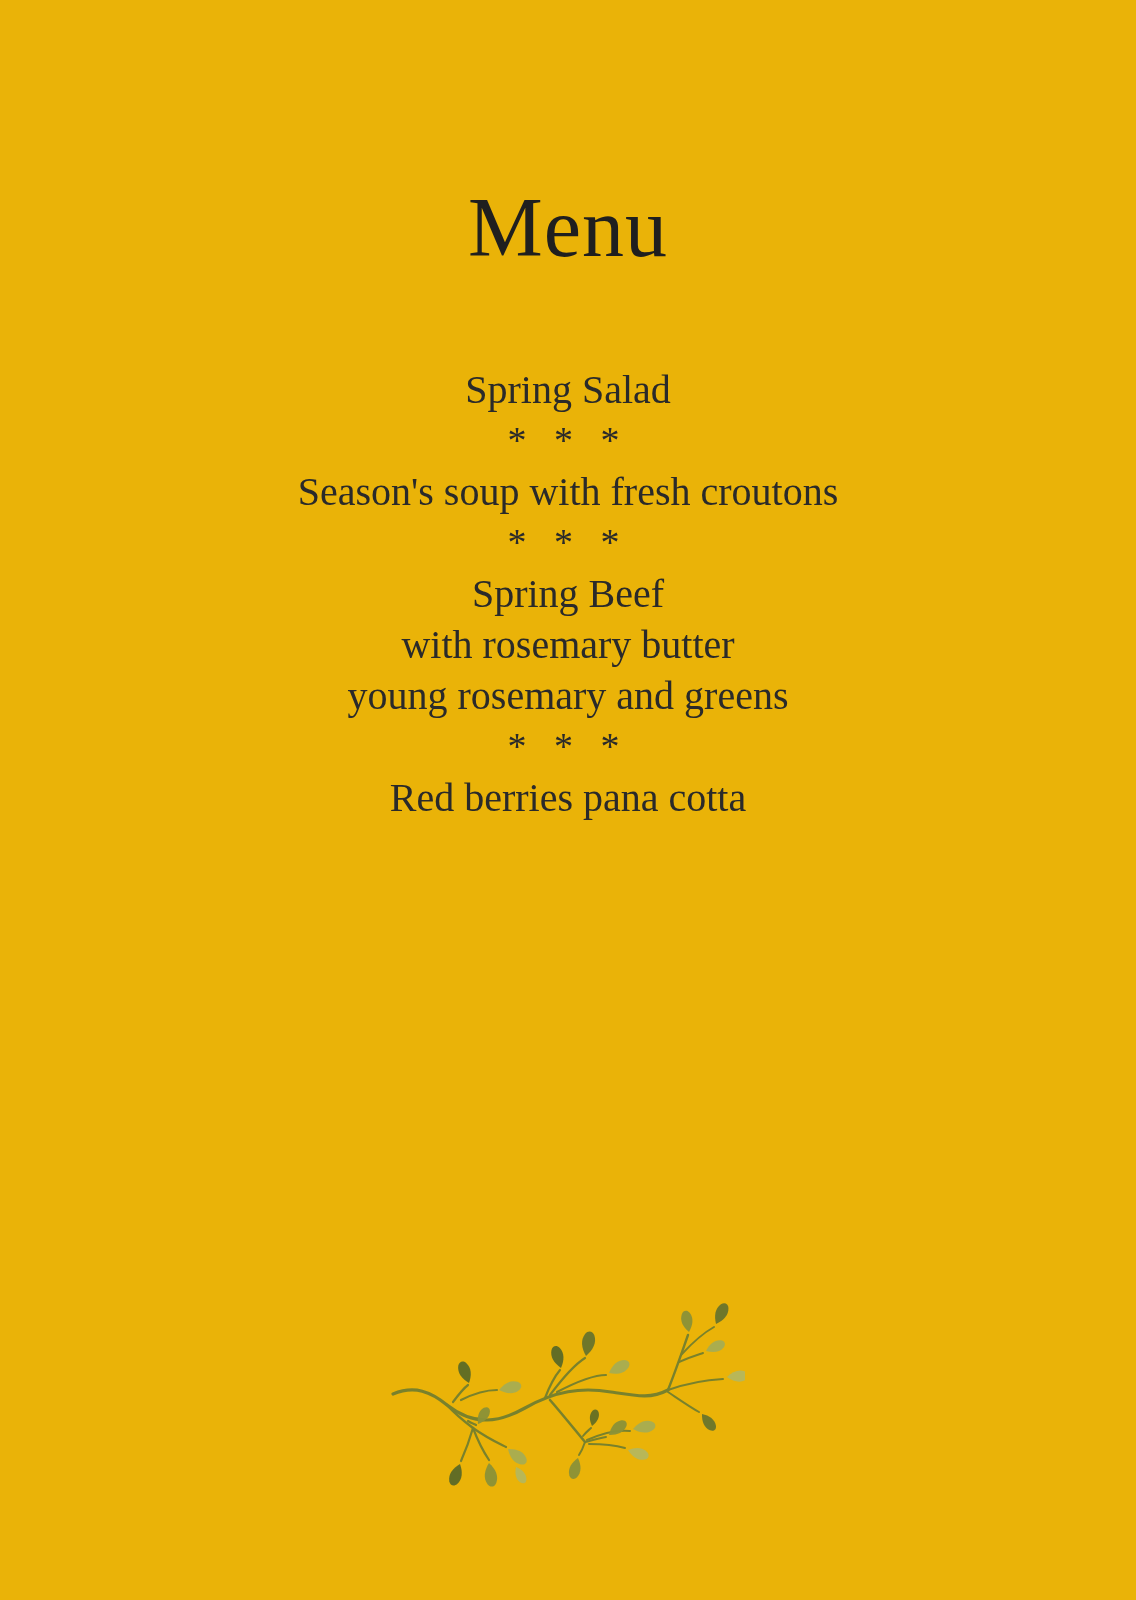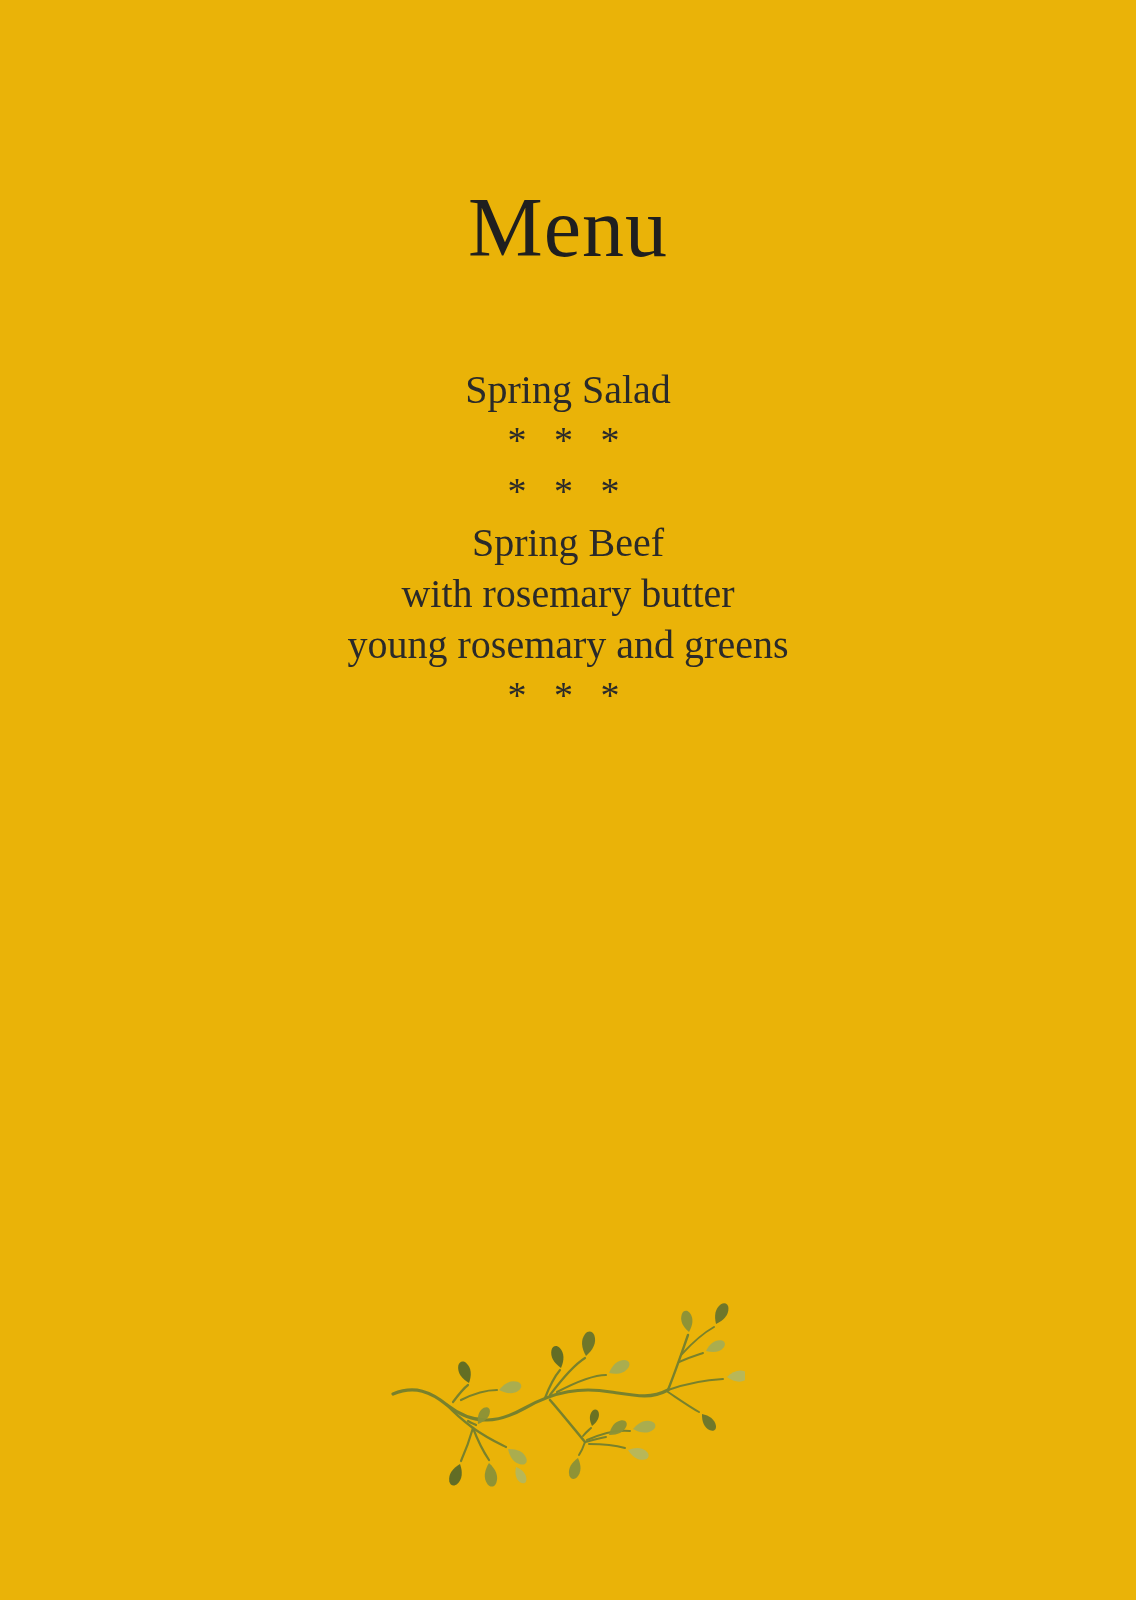--- a/index.html
+++ b/index.html
@@ -50,25 +50,27 @@
 </head>
 <body>
 
 <div class="page">
 
   <h1 class="title">Menu</h1>
 
   <div class="courses">
     <div class="course-line">Spring Salad</div>
     <div class="course-line divider">* * *</div>
+    <div class="course-line">Season's soup with fresh croutons</div>
     <div class="course-line divider">* * *</div>
     <div class="course-line">Spring Beef</div>
     <div class="course-line">with rosemary butter</div>
     <div class="course-line">young rosemary and greens</div>
     <div class="course-line divider">* * *</div>
+    <div class="course-line">Red berries pana cotta</div>
   </div>
 
   <div class="branch-wrap">
     <svg viewBox="0 0 360 210" xmlns="http://www.w3.org/2000/svg">
       <defs>
         <path id="bud" d="M0,0 C-5.4,-6.5 -7.6,-13.5 -4.2,-19.8 C-2.1,-23.6 2.1,-23.6 4.2,-19.8 C7.6,-13.5 5.4,-6.5 0,0 Z"></path>
       </defs>
 
       <g fill="none" stroke="#75802e" stroke-linecap="round" opacity="0.96">
         <path stroke-width="3.2" d="M8,114 C30,105 46,112 62,125 C90,147 115,142 140,128 C170,111 196,107 226,112 C252,116 266,119 283,110"></path>

